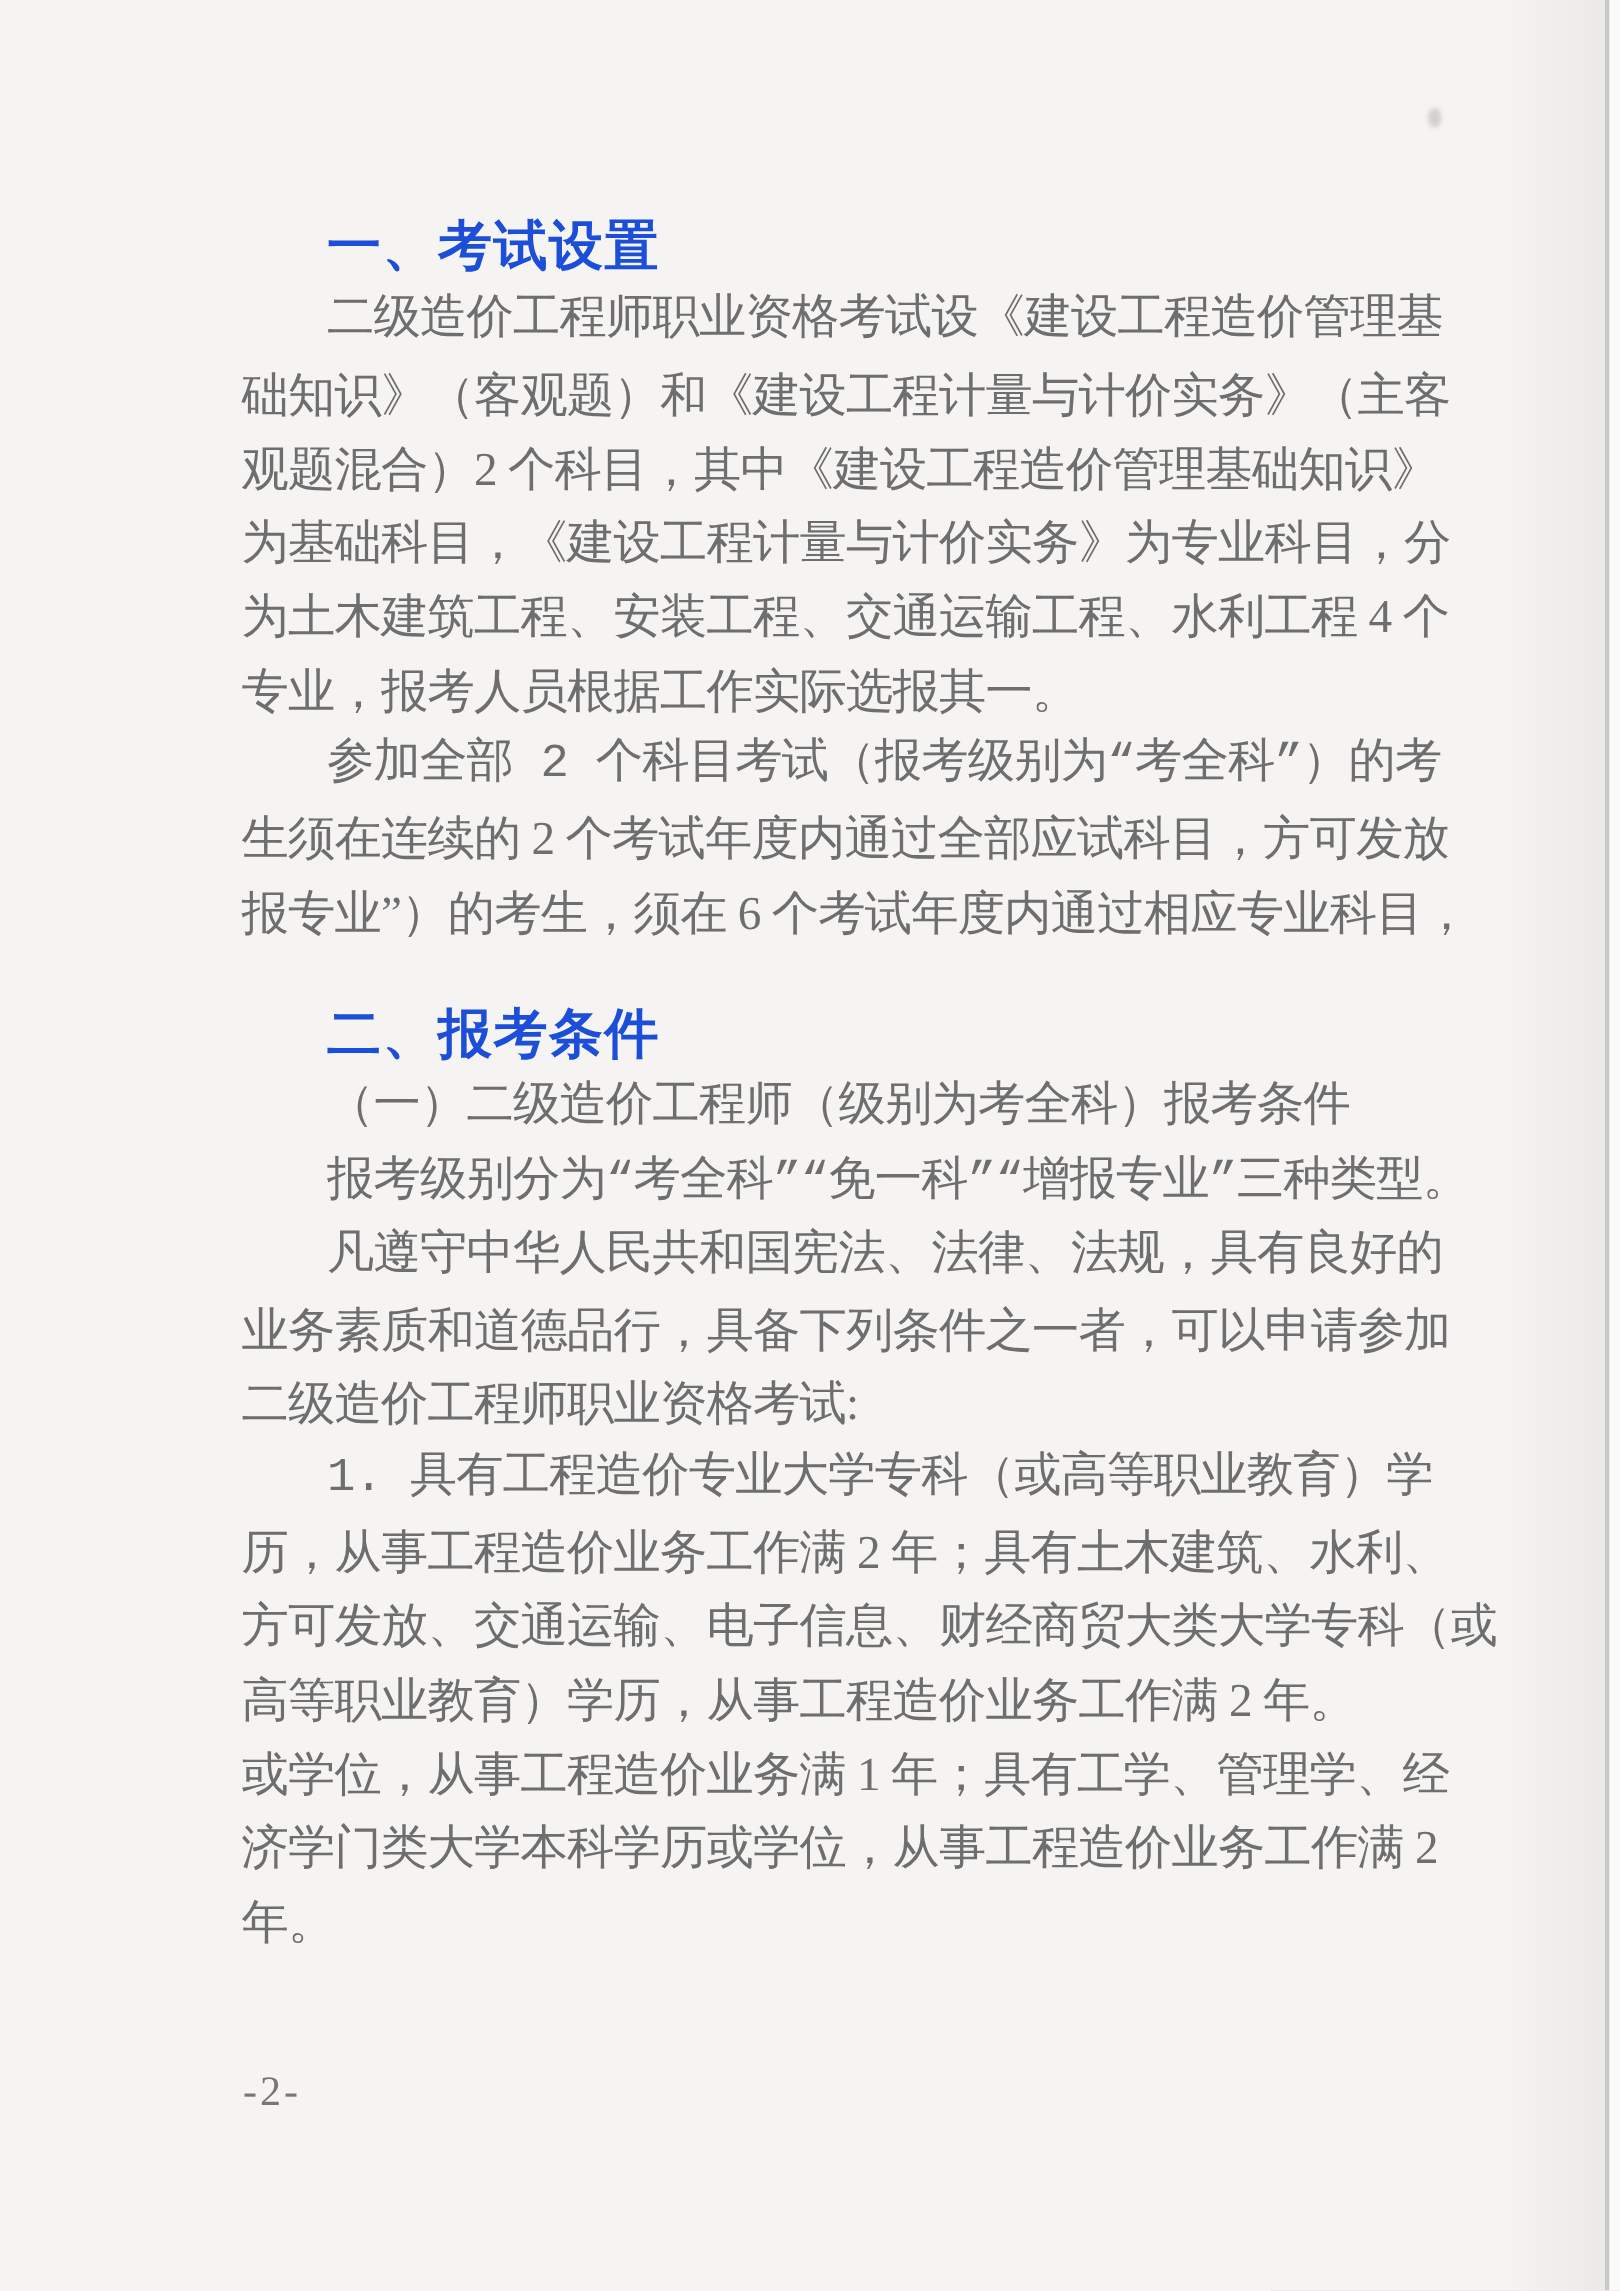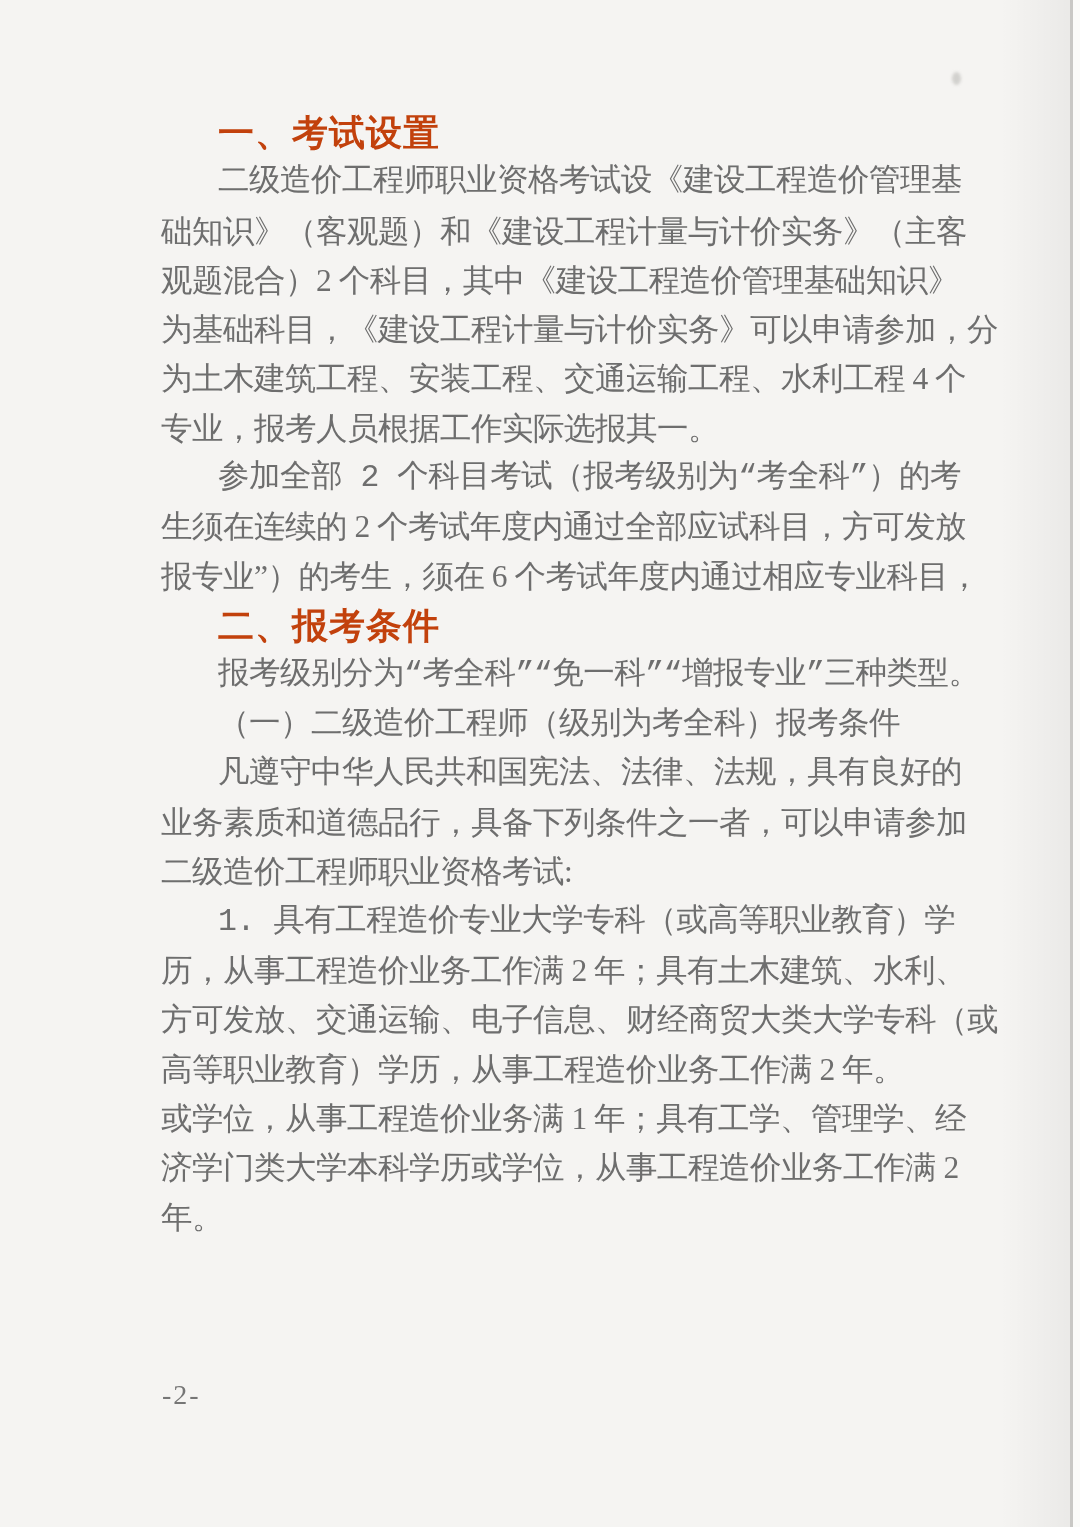--- a/index.html
+++ b/index.html
@@ -34,25 +34,26 @@
   .line {
     height: 49.3px;
     line-height: 49.3px;
     font-size: 31.5px;
     color: #6e6e6e;
     letter-spacing: -0.5px;
     white-space: nowrap;
   }
   .line.ind { padding-left: 57px; font-family: Liberation Mono, monospace; }
   .line.h {
-    font-family: Liberation Sans, sans-serif;
+    font-family: Liberation Serif, serif;
     font-size: 36px;
     font-weight: 600;
-    color: #c2410c;
+    color: #1d4ed8;
     letter-spacing: 1px;
+    margin-top: 32px;
   }
   .pagenum {
     position: absolute; left: 162px; top: 1380px;
     font-size: 28px; line-height: 30px;
     color: #767676; letter-spacing: 2px;
   }
 </style>
 </head>
 <body>
 
@@ -61,29 +62,29 @@
   <div class="edge-shadow"></div>
   <div class="edge-line"></div>
   <div class="edge-strip"></div>
   <div class="speck"></div>
 
   <div class="textblock">
     <div class="line h ind">一、考试设置</div>
     <div class="line ind">二级造价工程师职业资格考试设《建设工程造价管理基</div>
     <div class="line">础知识》（客观题）和《建设工程计量与计价实务》（主客</div>
     <div class="line">观题混合）2 个科目，其中《建设工程造价管理基础知识》</div>
-    <div class="line">为基础科目，《建设工程计量与计价实务》可以申请参加，分</div>
+    <div class="line">为基础科目，《建设工程计量与计价实务》为专业科目，分</div>
     <div class="line">为土木建筑工程、安装工程、交通运输工程、水利工程 4 个</div>
     <div class="line">专业，报考人员根据工作实际选报其一。</div>
     <div class="line ind">参加全部 2 个科目考试（报考级别为“考全科”）的考</div>
     <div class="line">生须在连续的 2 个考试年度内通过全部应试科目，方可发放</div>
     <div class="line">报专业”）的考生，须在 6 个考试年度内通过相应专业科目，</div>
     <div class="line h ind">二、报考条件</div>
+    <div class="line ind">（一）二级造价工程师（级别为考全科）报考条件</div>
     <div class="line ind">报考级别分为“考全科”“免一科”“增报专业”三种类型。</div>
-    <div class="line ind">（一）二级造价工程师（级别为考全科）报考条件</div>
     <div class="line ind">凡遵守中华人民共和国宪法、法律、法规，具有良好的</div>
     <div class="line">业务素质和道德品行，具备下列条件之一者，可以申请参加</div>
     <div class="line">二级造价工程师职业资格考试:</div>
     <div class="line ind">1. 具有工程造价专业大学专科（或高等职业教育）学</div>
     <div class="line">历，从事工程造价业务工作满 2 年；具有土木建筑、水利、</div>
     <div class="line">方可发放、交通运输、电子信息、财经商贸大类大学专科（或</div>
     <div class="line">高等职业教育）学历，从事工程造价业务工作满 2 年。</div>
     <div class="line">或学位，从事工程造价业务满 1 年；具有工学、管理学、经</div>
     <div class="line">济学门类大学本科学历或学位，从事工程造价业务工作满 2</div>
     <div class="line">年。</div>

